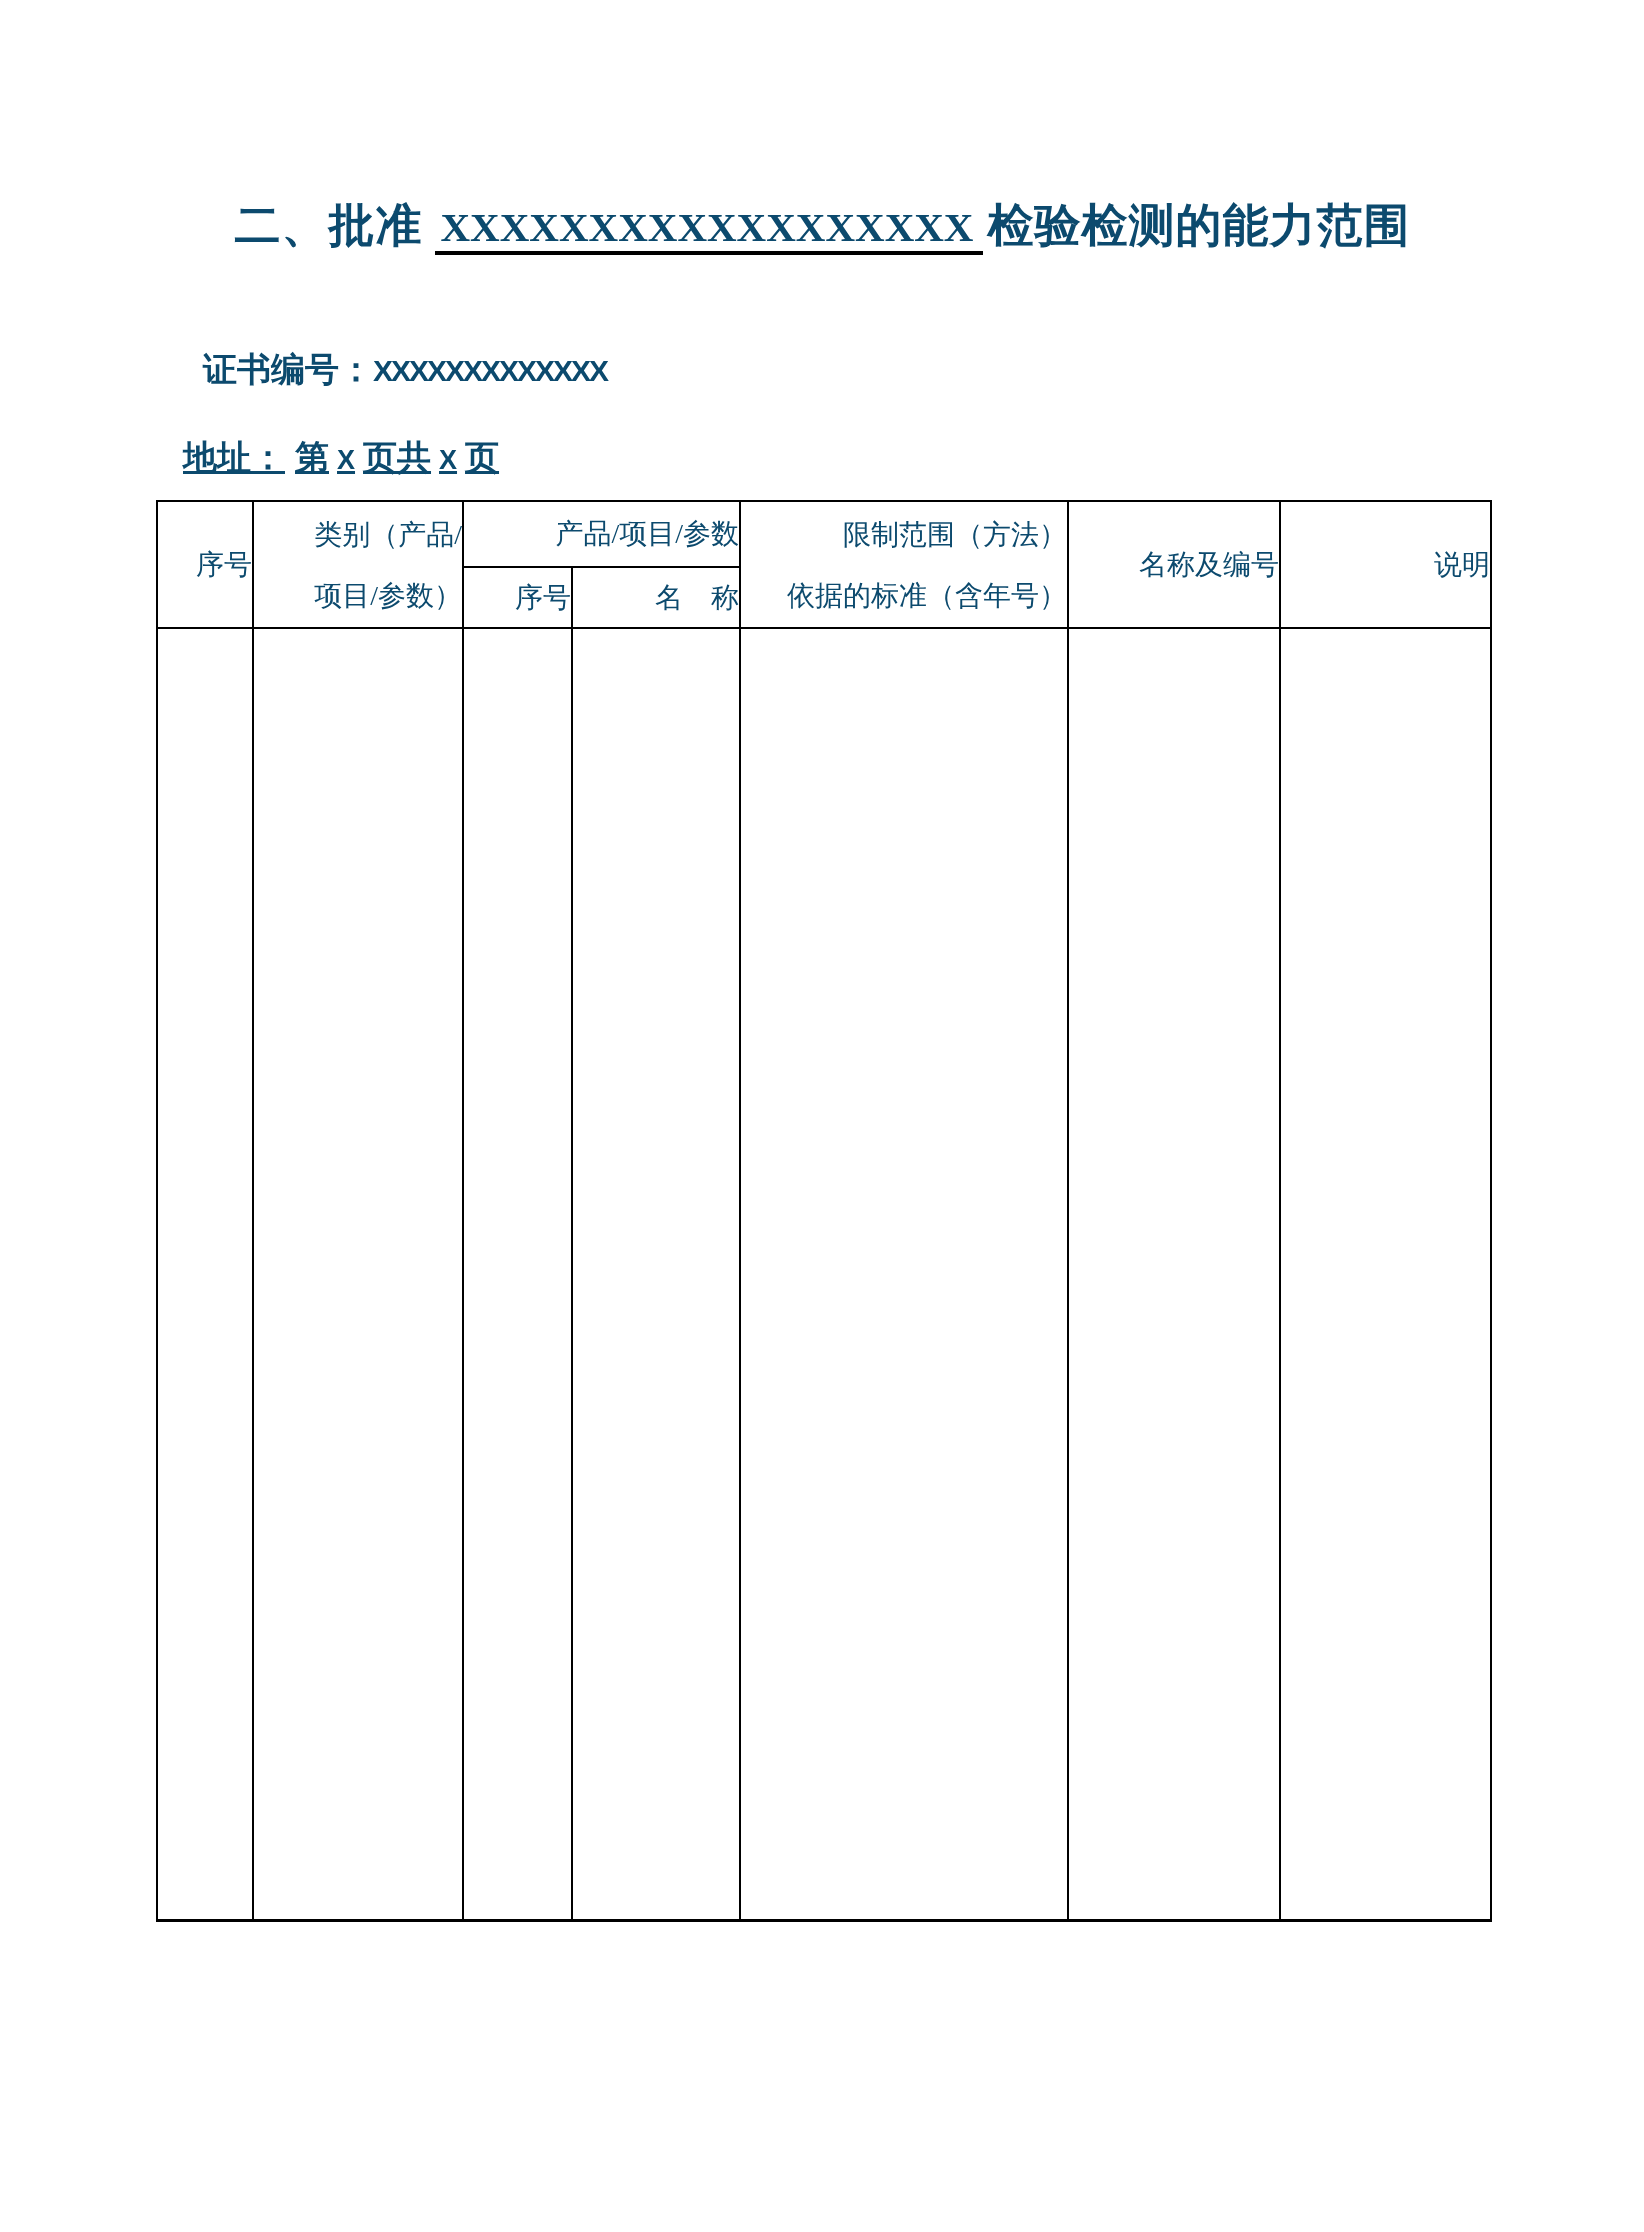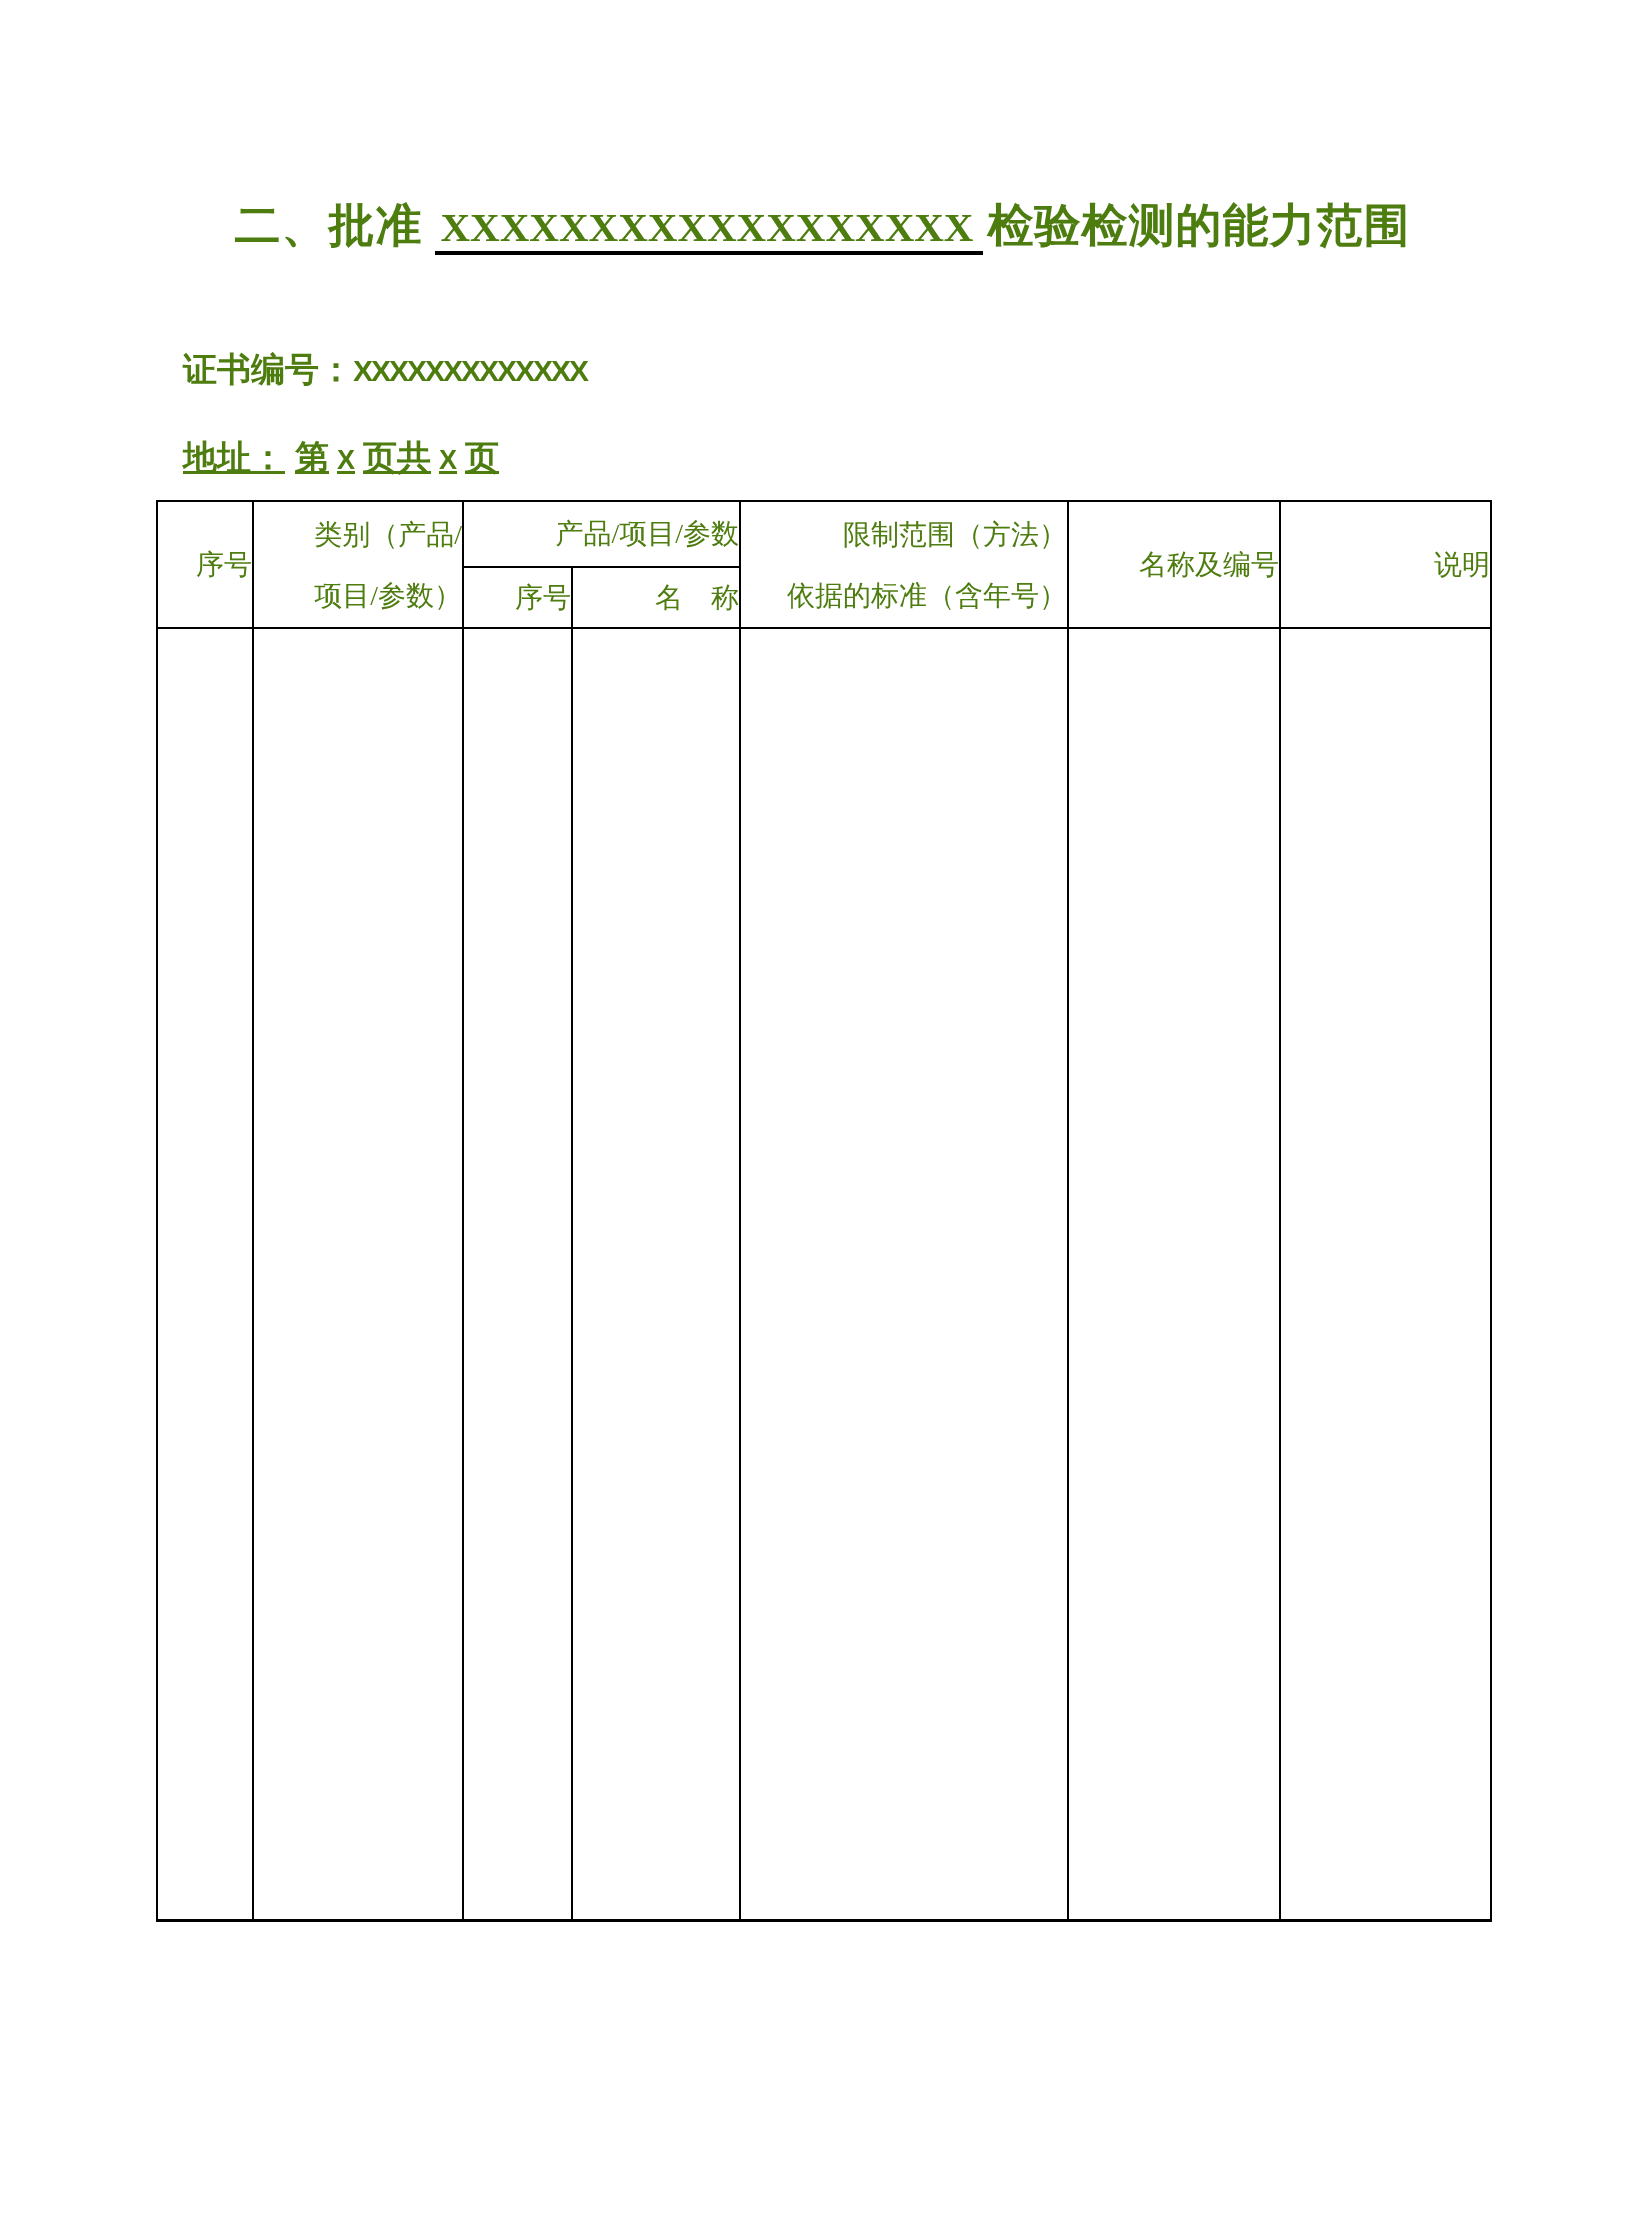--- a/index.html
+++ b/index.html
@@ -2,21 +2,21 @@
 <html><head>
 <meta charset="utf-8">
 <style>
   * { margin: 0; padding: 0; box-sizing: border-box; }
   html, body { background: #e8e8e8; }
   .page {
     position: relative;
     width: 1645px;
     height: 2233px;
     background: #ffffff;
-    color: #4d7c0f;
+    color: #0c4a6e;
     font-family: "Liberation Serif", "DejaVu Serif", serif;
     overflow: hidden;
     margin: 0 auto;
   }
 
   
   .doc-title {
     position: absolute;
     top: 195px;
     left: 0;
@@ -38,21 +38,21 @@
   }
 
   
   .info-line {
     position: absolute;
     left: 183px;
     font-size: 34px;
     font-weight: bold;
     white-space: nowrap;
   }
-  .cert-line { top: 347px; }
+  .cert-line { top: 347px; margin-left: 20px; }
   .addr-line { top: 435px; text-decoration: underline; }
   .x-sans {
     font-family: "Liberation Sans", "DejaVu Sans", sans-serif;
     font-weight: bold;
     font-size: 30px;
     letter-spacing: -2px;
   }
   .addr-line .x-sans { font-size: 27px; margin: 0 8px; letter-spacing: 0; }
   .addr-line .seg-before { margin-left: 10px; }
 

